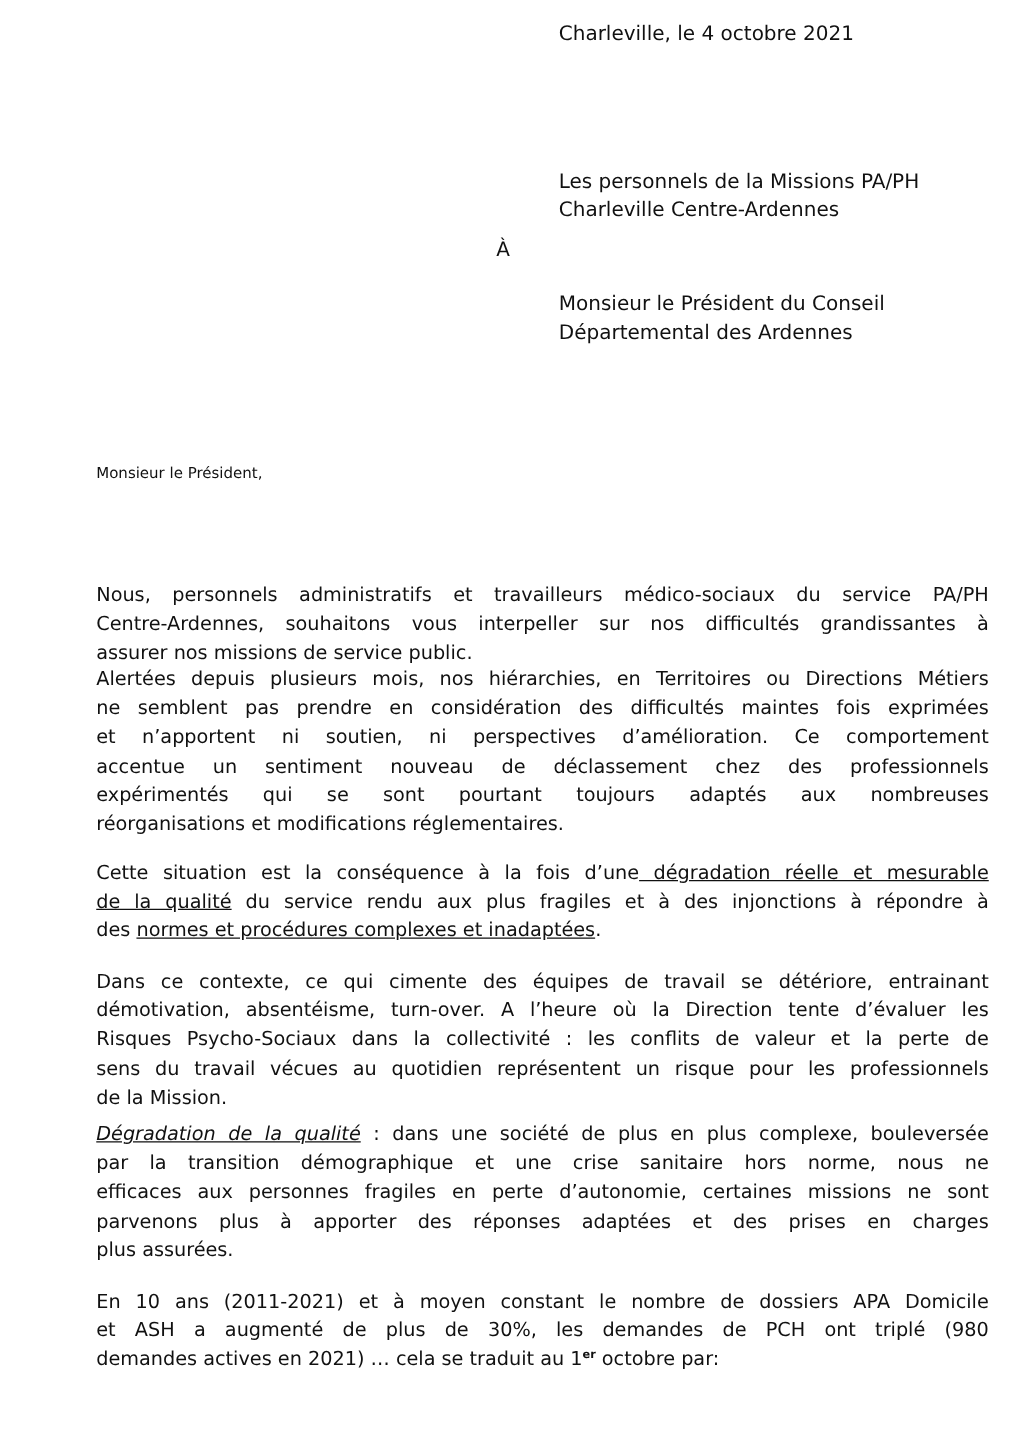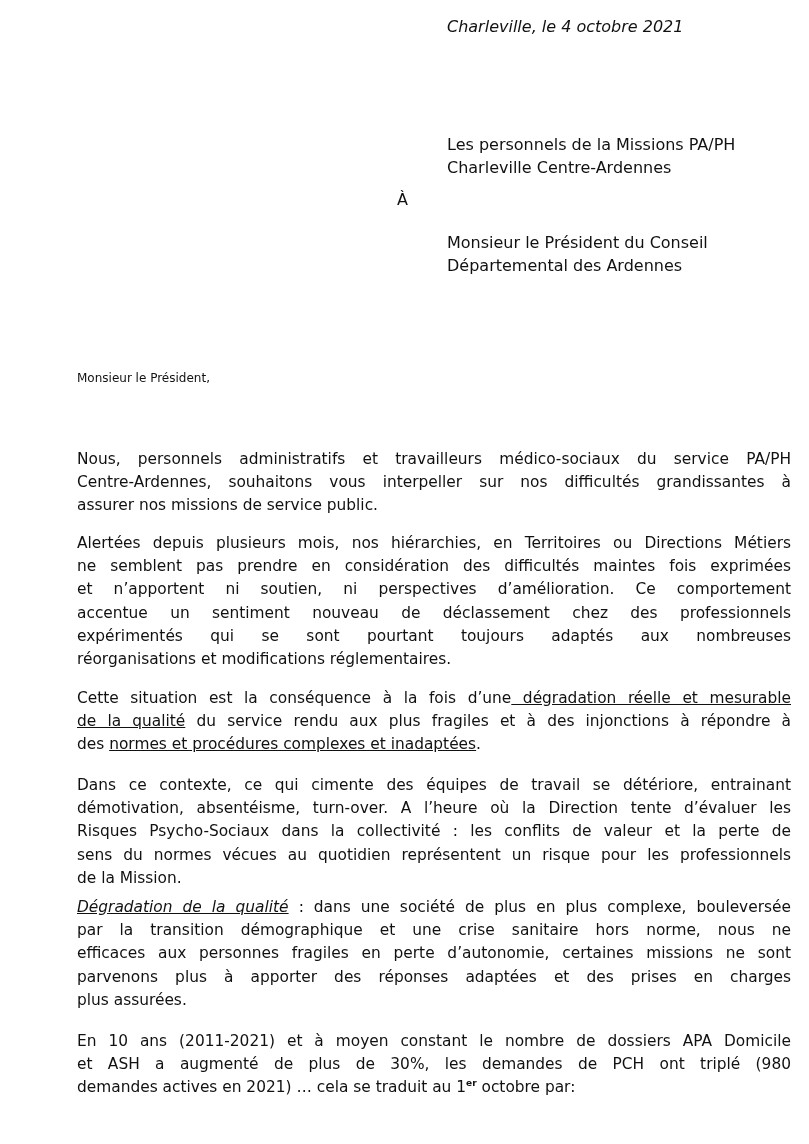--- a/index.html
+++ b/index.html
@@ -14,21 +14,20 @@
       overflow: hidden;
       font-family: "DejaVu Sans", sans-serif;
       color: #111111;
       font-size: 15.2px;
     }
     .abs { position: absolute; }
     .date {
       left: 447px;
       top: 17px;
       font-size: 16px;
-      font-style: italic;
     }
     .sender {
       left: 447px;
       top: 133px;
       font-size: 16px;
       line-height: 23px;
     }
     .a-letter {
       left: 397px;
       top: 190px;
@@ -79,21 +78,21 @@
 
   <div class="abs a-letter">À</div>
 
   <div class="abs recipient">
     <div>Monsieur le Président du Conseil</div>
     <div>Départemental des Ardennes</div>
   </div>
 
   <div class="abs salutation">Monsieur le Président,</div>
 
-  <div class="abs para" style="top:448px;">
+  <div class="abs para" style="top:465px;">
     <span class="ln">Nous, personnels administratifs et travailleurs médico-sociaux du service PA/PH</span>
     <span class="ln">Centre-Ardennes, souhaitons vous interpeller sur nos difficultés grandissantes à</span>
     <span class="ln last">assurer nos missions de service public.</span>
   </div>
 
   <div class="abs para" style="top:532px;">
     <span class="ln">Alertées depuis plusieurs mois, nos hiérarchies, en Territoires ou Directions Métiers</span>
     <span class="ln">ne semblent pas prendre en considération des difficultés maintes fois exprimées</span>
     <span class="ln">et n’apportent ni soutien, ni perspectives d’amélioration. Ce comportement</span>
     <span class="ln">accentue un sentiment nouveau de déclassement chez des professionnels</span>
@@ -104,21 +103,21 @@
   <div class="abs para" style="top:687px;">
     <span class="ln"><span>Cette situation est la conséquence à la fois d’une</span><span class="u"> dégradation réelle et mesurable</span></span>
     <span class="ln"><span class="u">de la qualité</span><span> du service rendu aux plus fragiles et à des injonctions à répondre à</span></span>
     <span class="ln last"><span>des </span><span class="u">normes et procédures complexes et inadaptées</span><span>.</span></span>
   </div>
 
   <div class="abs para" style="top:774px;">
     <span class="ln">Dans ce contexte, ce qui cimente des équipes de travail se détériore, entrainant</span>
     <span class="ln">démotivation, absentéisme, turn-over. A l’heure où la Direction tente d’évaluer les</span>
     <span class="ln">Risques Psycho-Sociaux dans la collectivité : les conflits de valeur et la perte de</span>
-    <span class="ln">sens du normes vécues au quotidien représentent un risque pour les professionnels</span>
+    <span class="ln">sens du travail vécues au quotidien représentent un risque pour les professionnels</span>
     <span class="ln last">de la Mission.</span>
   </div>
 
   <div class="abs para" style="top:896px;">
     <span class="ln"><span class="ui">Dégradation de la qualité</span><span> : dans une société de plus en plus complexe, bouleversée</span></span>
     <span class="ln">par la transition démographique et une crise sanitaire hors norme, nous ne</span>
     <span class="ln">efficaces aux personnes fragiles en perte d’autonomie, certaines missions ne sont</span>
     <span class="ln">parvenons plus à apporter des réponses adaptées et des prises en charges</span>
     <span class="ln last">plus assurées.</span>
   </div>

